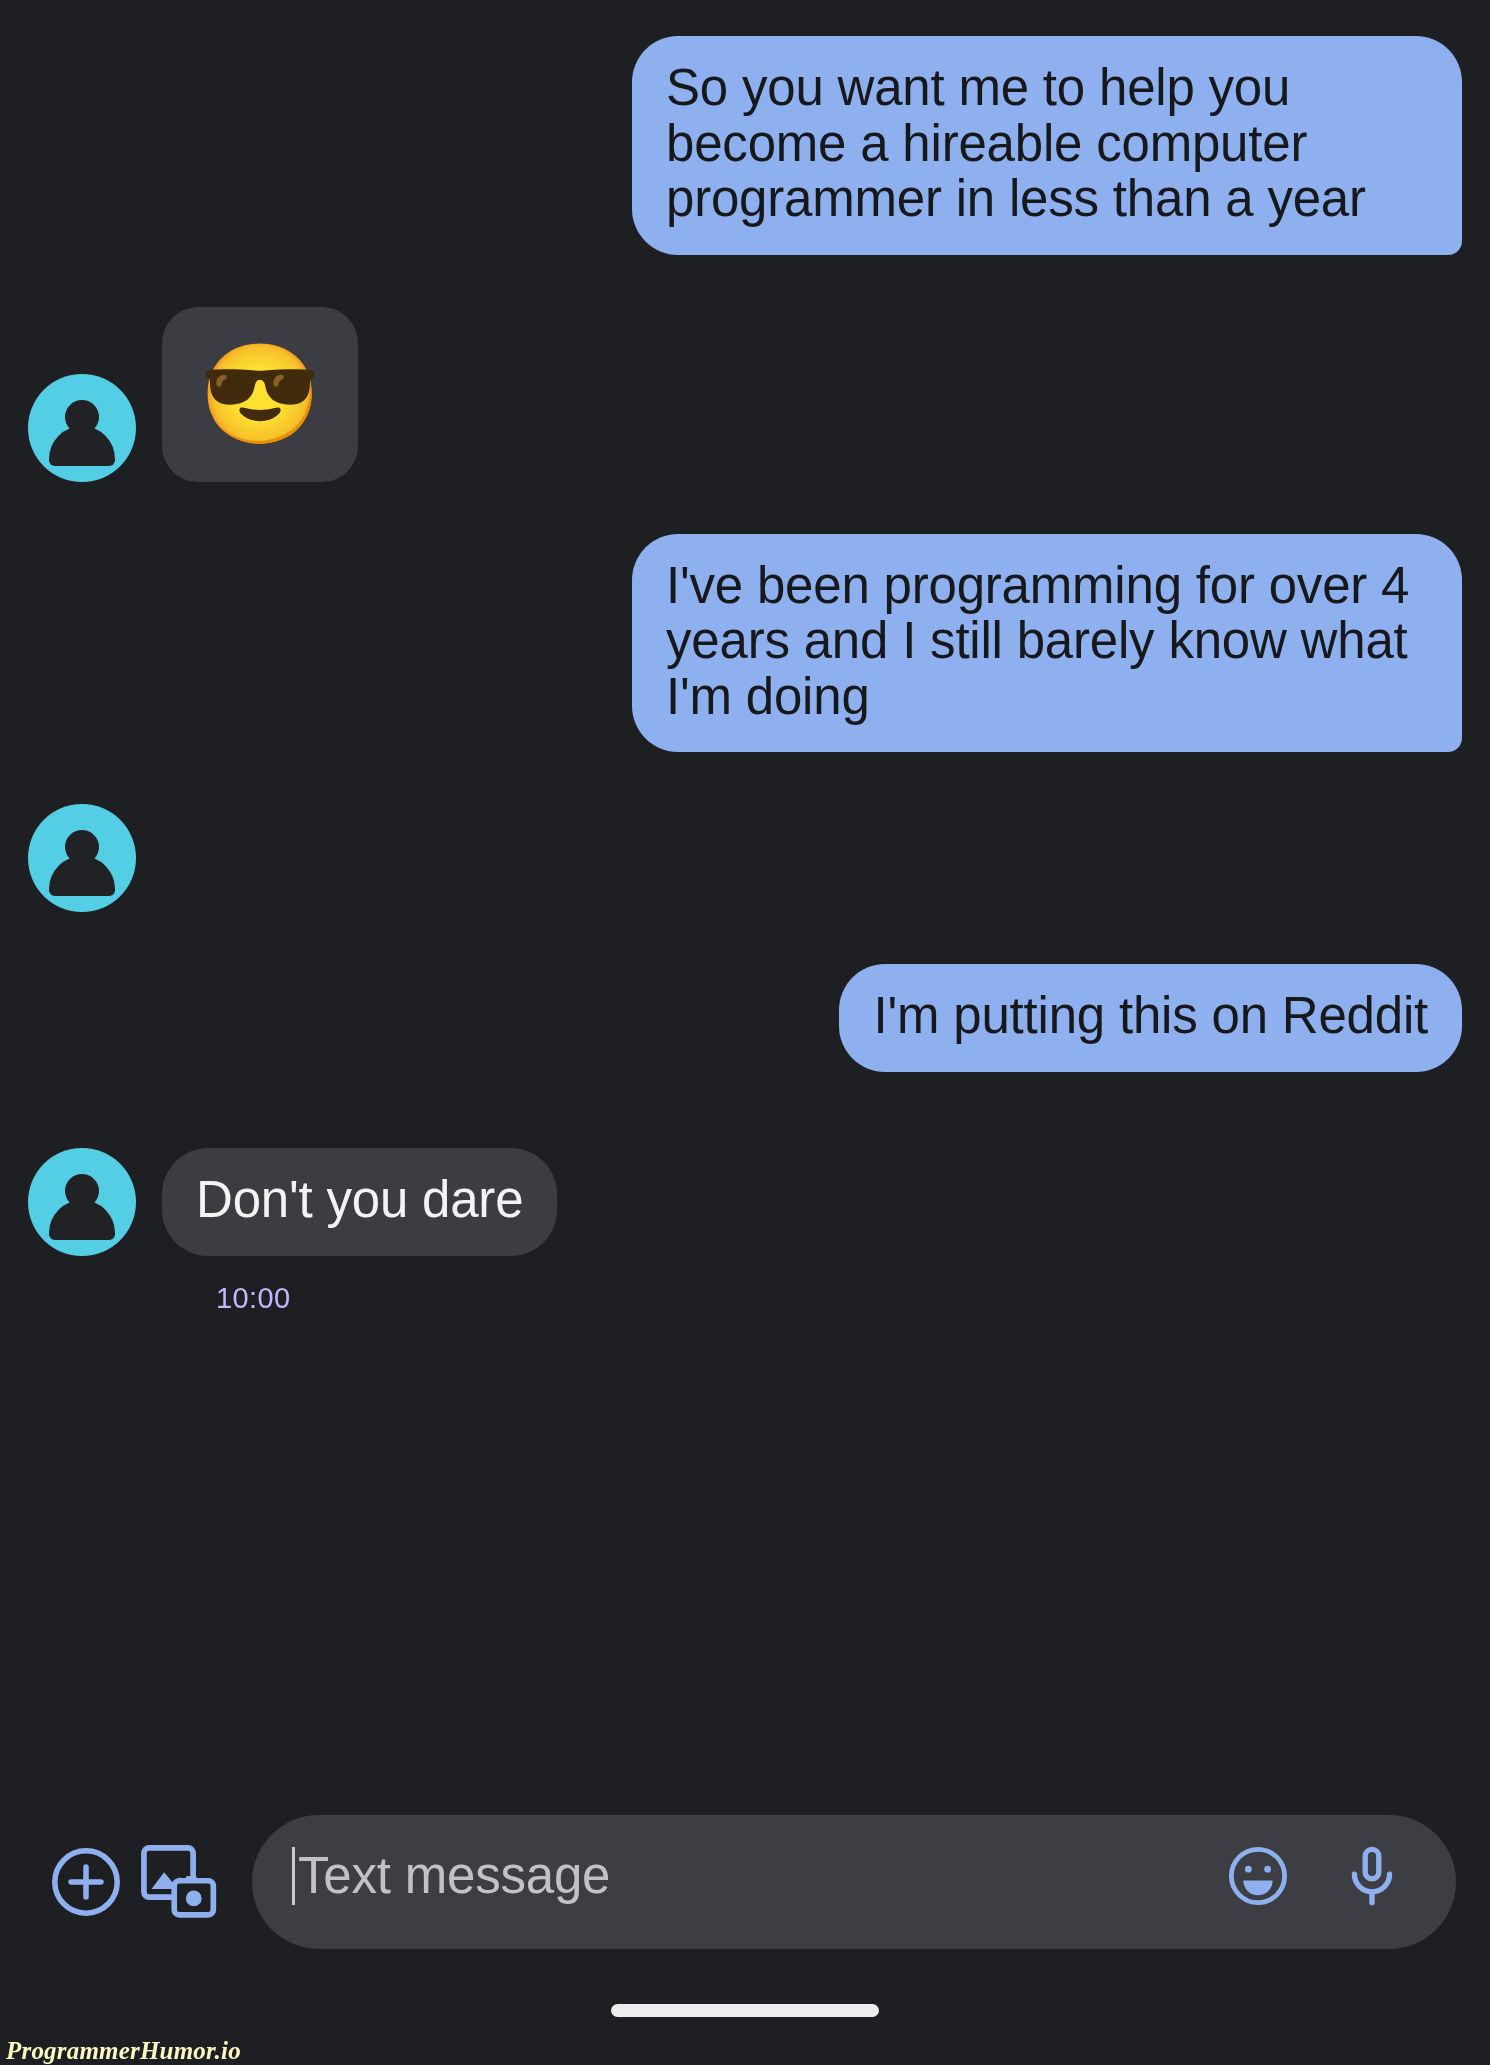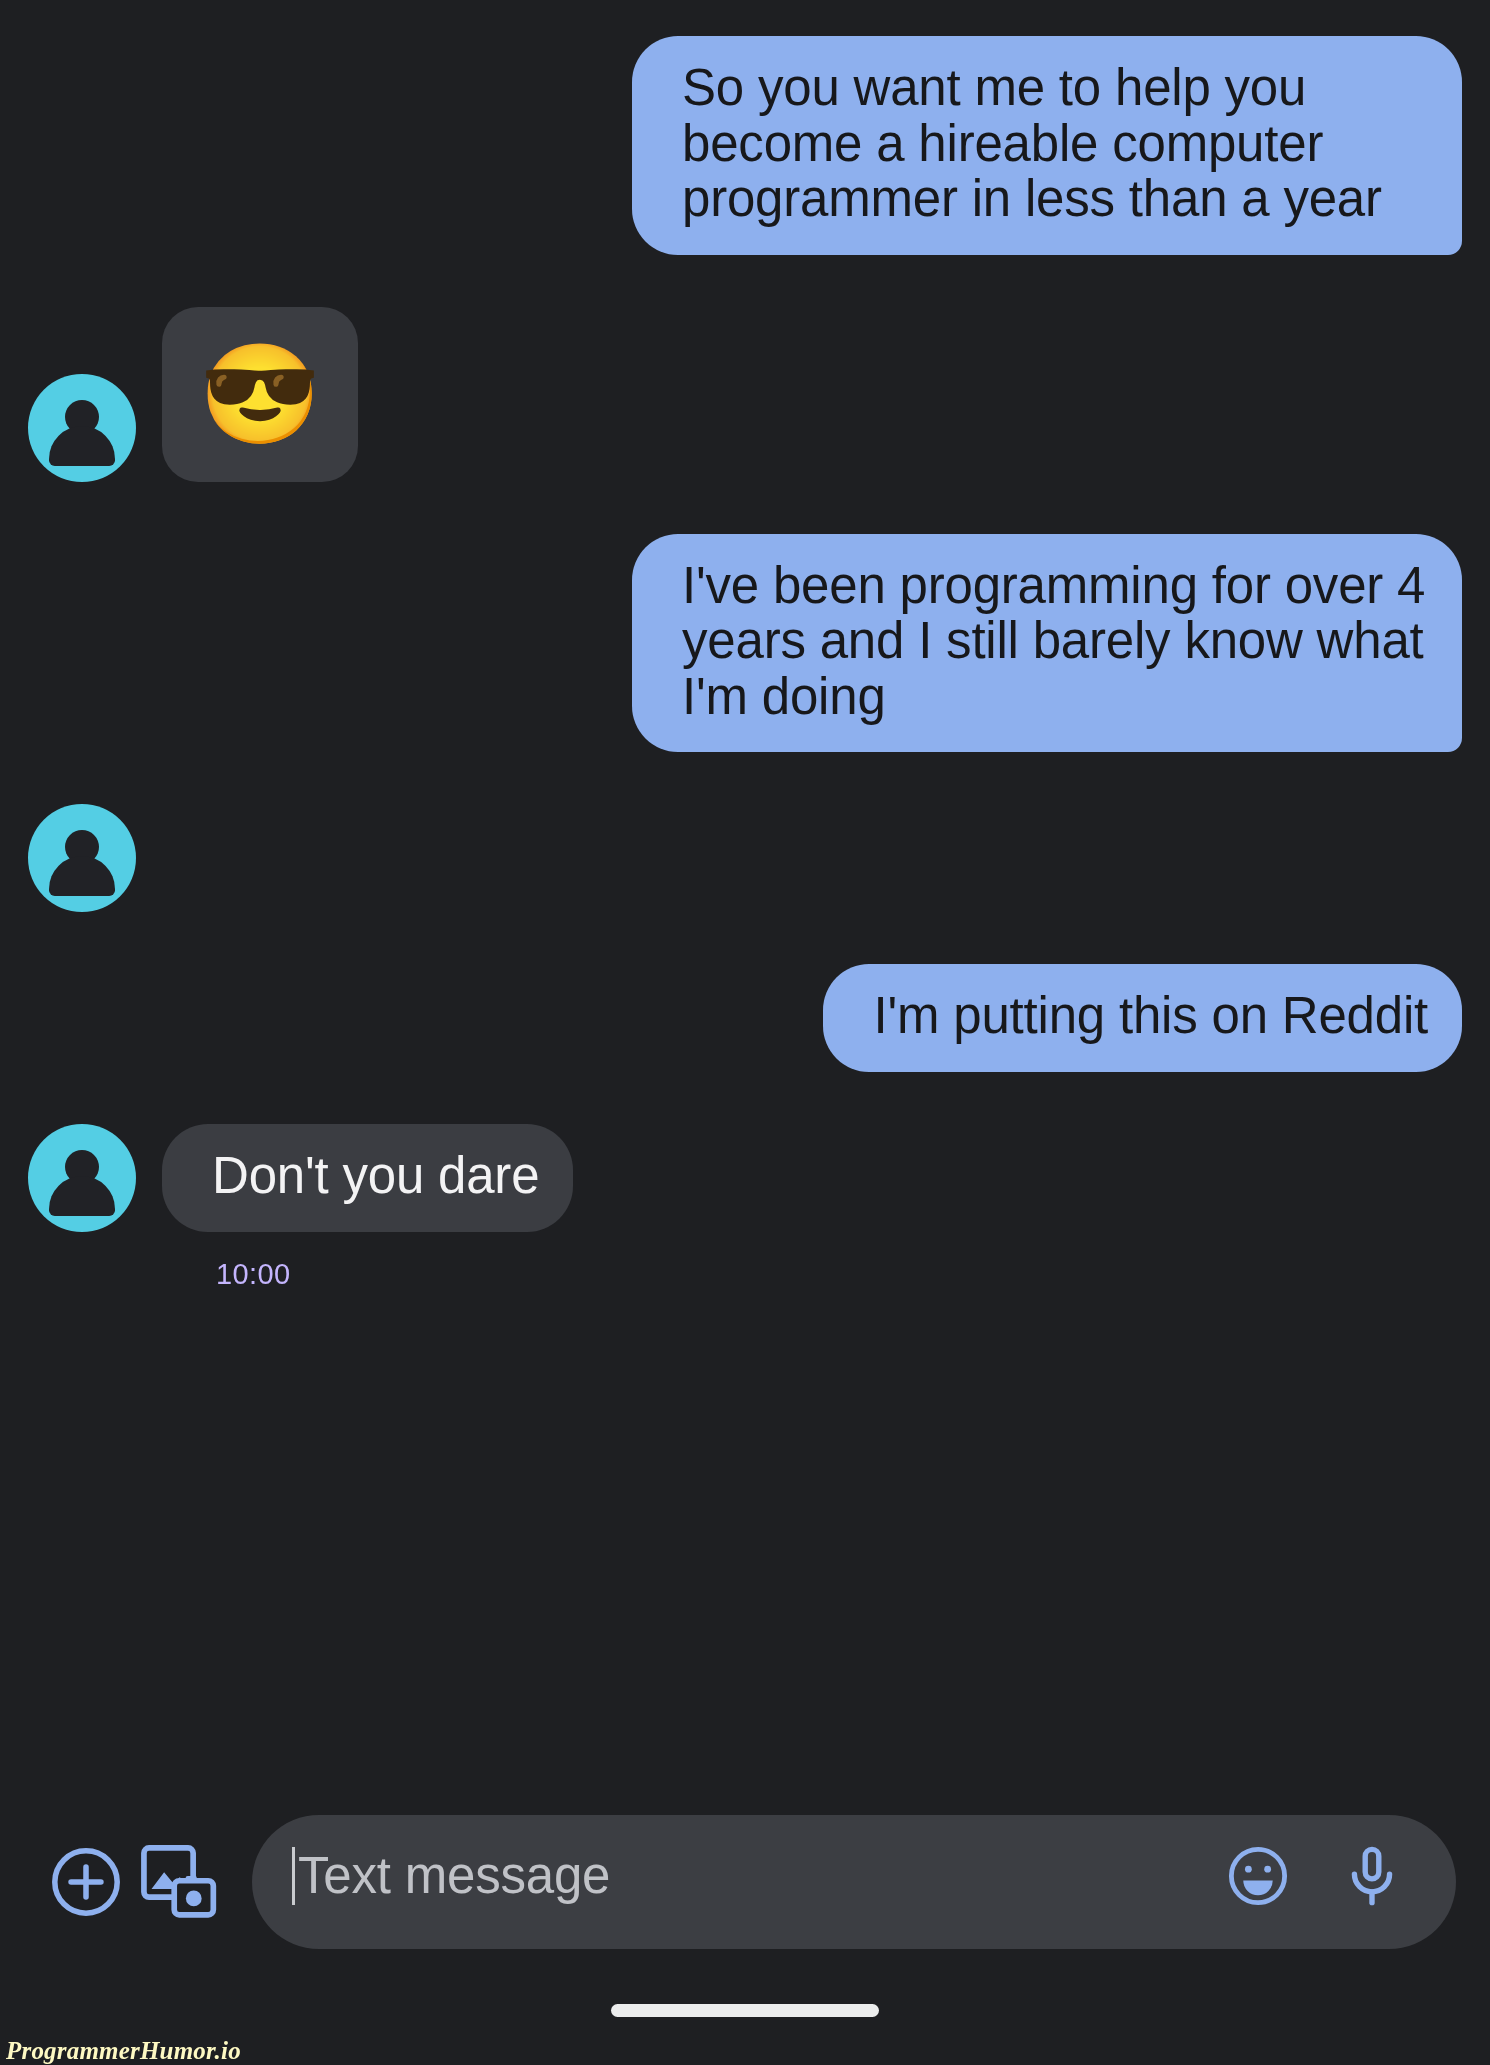--- a/index.html
+++ b/index.html
@@ -61,21 +61,21 @@
     width: 66px; height: 40px;
     border-radius: 34px 34px 6px 6px;
     background: #212226;
     left: 50%; bottom: 16px;
     transform: translateX(-50%);
   }
 
   
   .bubble {
     max-width: 830px;
-    padding: 24px 34px 28px 50px;
+    padding: 24px 34px 28px 34px;
     border-radius: 46px;
     font-size: 51px;
     line-height: 1.09;
     letter-spacing: -0.2px;
     word-wrap: break-word;
     white-space: pre-wrap;
   }
   .bubble.out {
     background: #8eb0ee;
     color: #17181b;
@@ -84,20 +84,21 @@
   .bubble.out.single {
     border-radius: 46px;
   }
   .bubble.in {
     background: #3b3d42;
     color: #f3f3f4;
     border-radius: 46px 46px 46px 14px;
   }
   .bubble.in.single {
     border-radius: 46px;
+    margin-top: 24px;
   }
 
   
   .emoji-bubble {
     background: #3b3d42;
     border-radius: 36px;
     width: 196px;
     height: 175px;
     display: flex;
     align-items: center;

